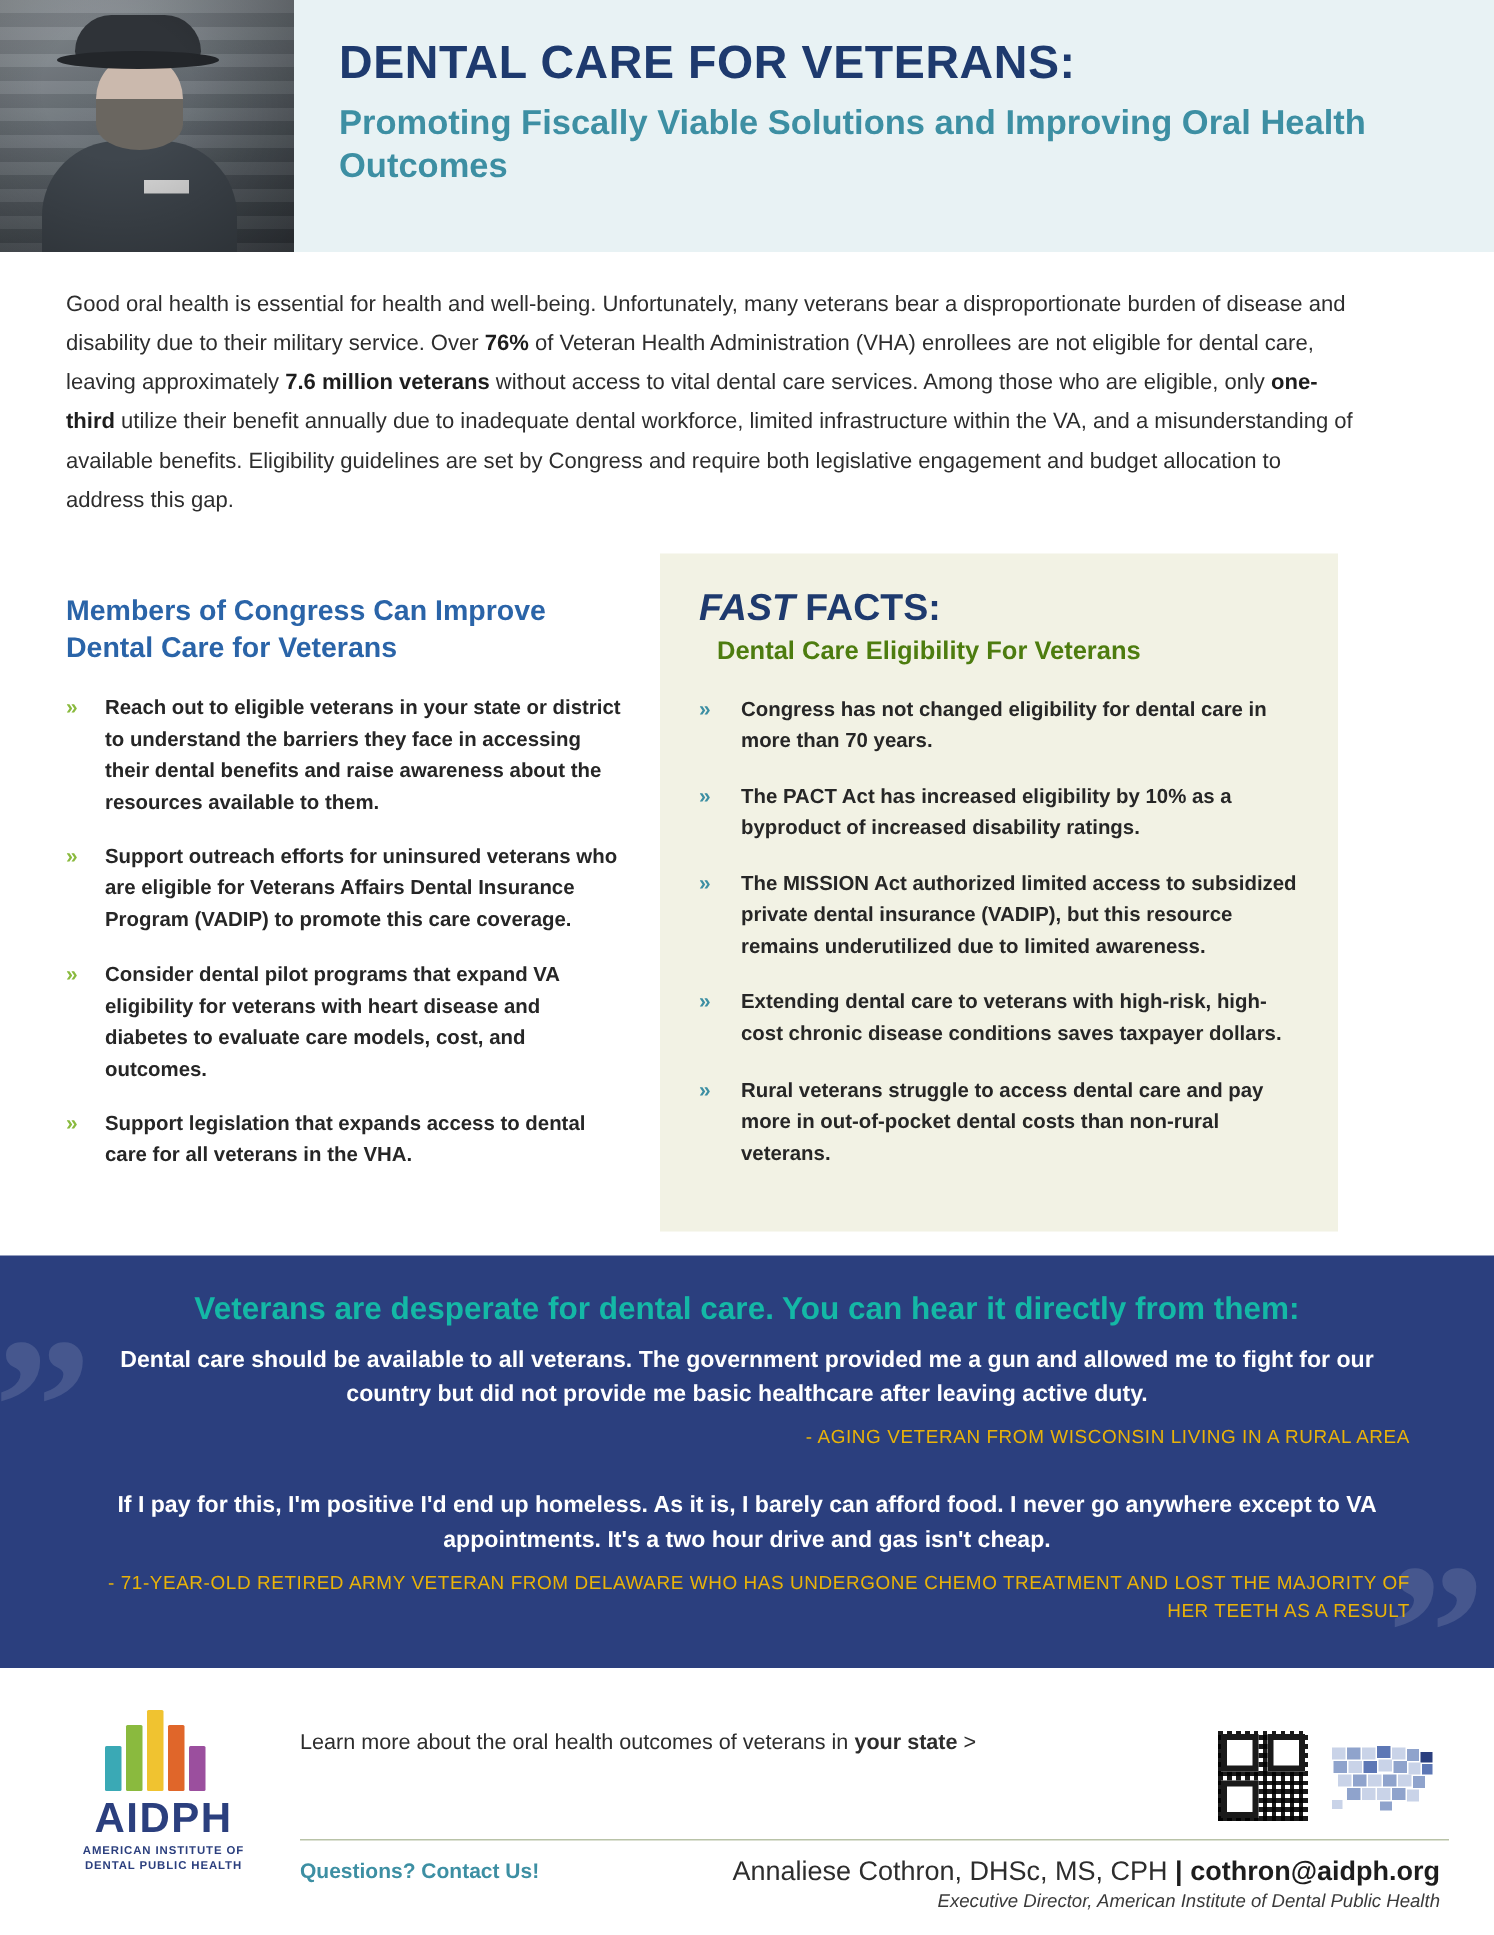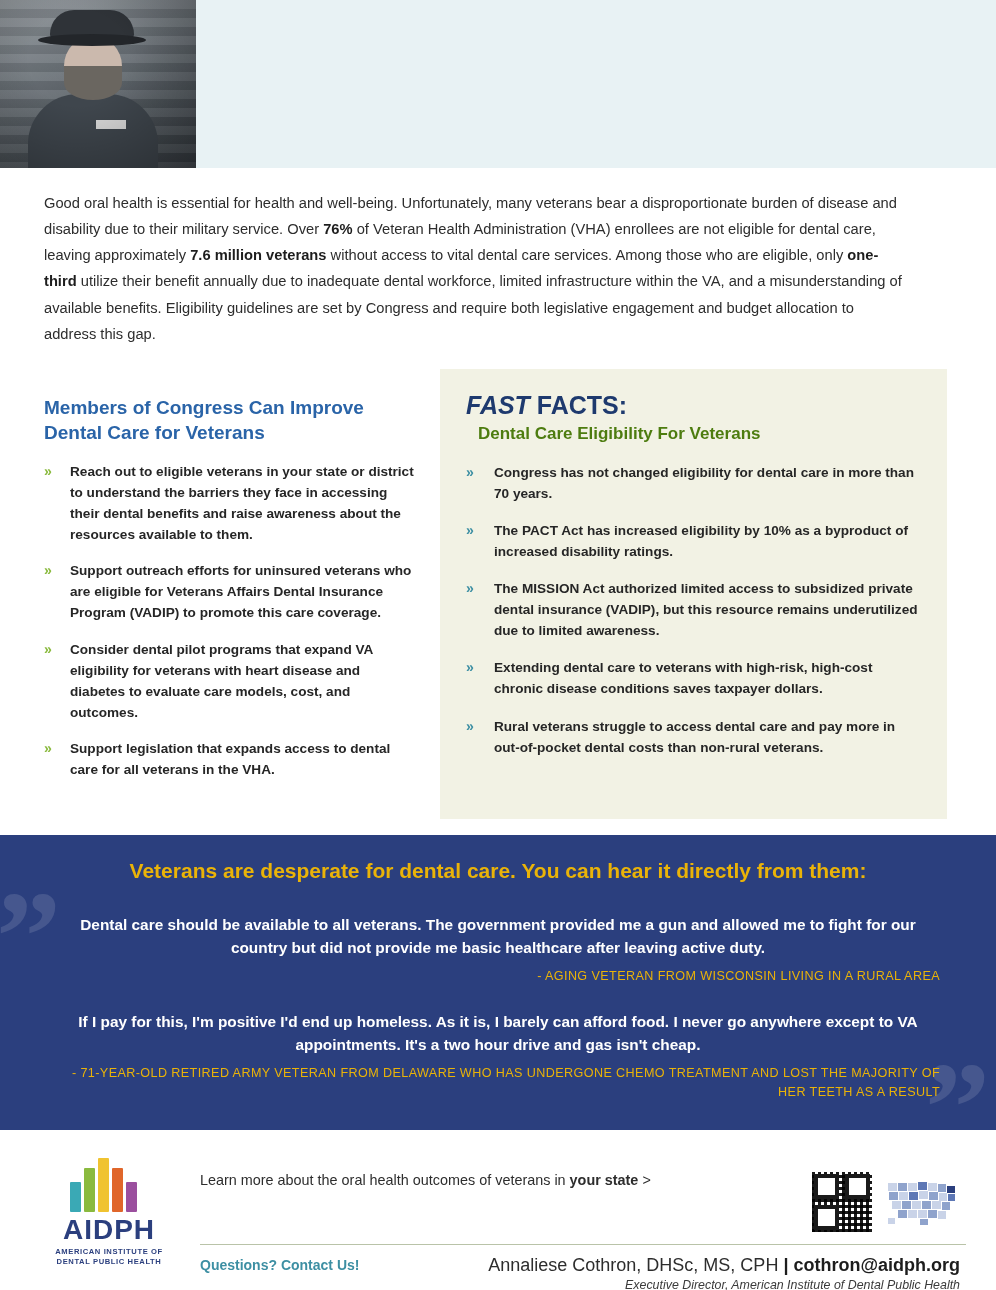--- a/index.html
+++ b/index.html
@@ -132,21 +132,21 @@
     display: flex;
     margin-top: 22px;
     align-items: flex-start;
   }
   .col-left {
     width: 440px;
     padding: 26px 24px 10px 44px;
     box-sizing: border-box;
   }
   .col-right {
-    width: 507px;
+    width: 452px;
     background: #f2f2e4;
     padding: 22px 24px 26px 26px;
     box-sizing: border-box;
     min-height: 450px;
   }
   .col-head {
     font-size: 19px;
     font-weight: bold;
     color: #2a64a8;
     line-height: 1.32;
@@ -211,22 +211,22 @@
     color: rgba(255,255,255,0.13);
     font-family: "Liberation Serif", serif;
     user-select: none;
   }
   .qm-left { left: -4px; top: 36px; }
   .qm-right { right: 6px; bottom: -42px; }
   .quotes-head {
     text-align: center;
     font-size: 21px;
     font-weight: bold;
-    color: #eab308;
-    margin: 0 0 30px 0;
+    color: #14b8a6;
+    margin: 0 0 10px 0;
   }
   .quote-body {
     text-align: center;
     font-size: 15.4px;
     font-weight: bold;
     line-height: 1.5;
     margin: 0 auto 8px auto;
     max-width: 840px;
     position: relative;
     z-index: 2;
@@ -376,20 +376,24 @@
     <div class="photo-flag"></div>
     <div class="photo-figure">
       <div class="photo-body"></div>
       <div class="photo-face"></div>
       <div class="photo-beard"></div>
       <div class="photo-hat"></div>
       <div class="photo-hat-brim"></div>
       <div class="photo-badge"></div>
     </div>
     <div class="photo-vignette"></div>
+  </div>
+  <div class="header-text">
+    <h1 class="header-title">DENTAL CARE FOR VETERANS:</h1>
+    <div class="header-sub">Promoting Fiscally Viable Solutions and Improving Oral Health Outcomes</div>
   </div>
 </div>
 
 <div class="intro">
   <span>Good oral health is essential for health and well-being. Unfortunately, many veterans bear a disproportionate burden of disease and disability due to their military service. Over </span><b>76%</b><span> of Veteran Health Administration (VHA) enrollees are not eligible for dental care, leaving approximately </span><b>7.6 million veterans</b><span> without access to vital dental care services. Among those who are eligible, only </span><b>one-third</b><span> utilize their benefit annually due to inadequate dental workforce, limited infrastructure within the VA, and a misunderstanding of available benefits. Eligibility guidelines are set by Congress and require both legislative engagement and budget allocation to address this gap.</span>
 </div>
 
 <div class="columns">
 
   <div class="col-left">

